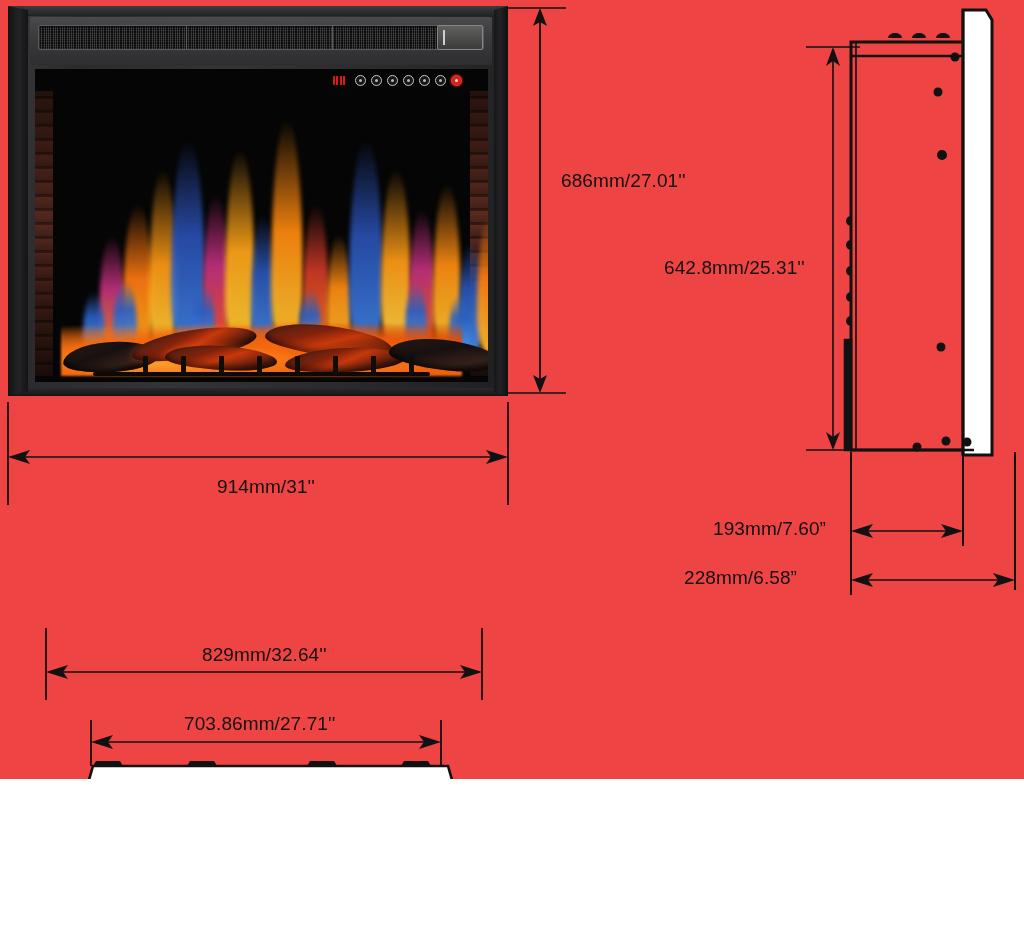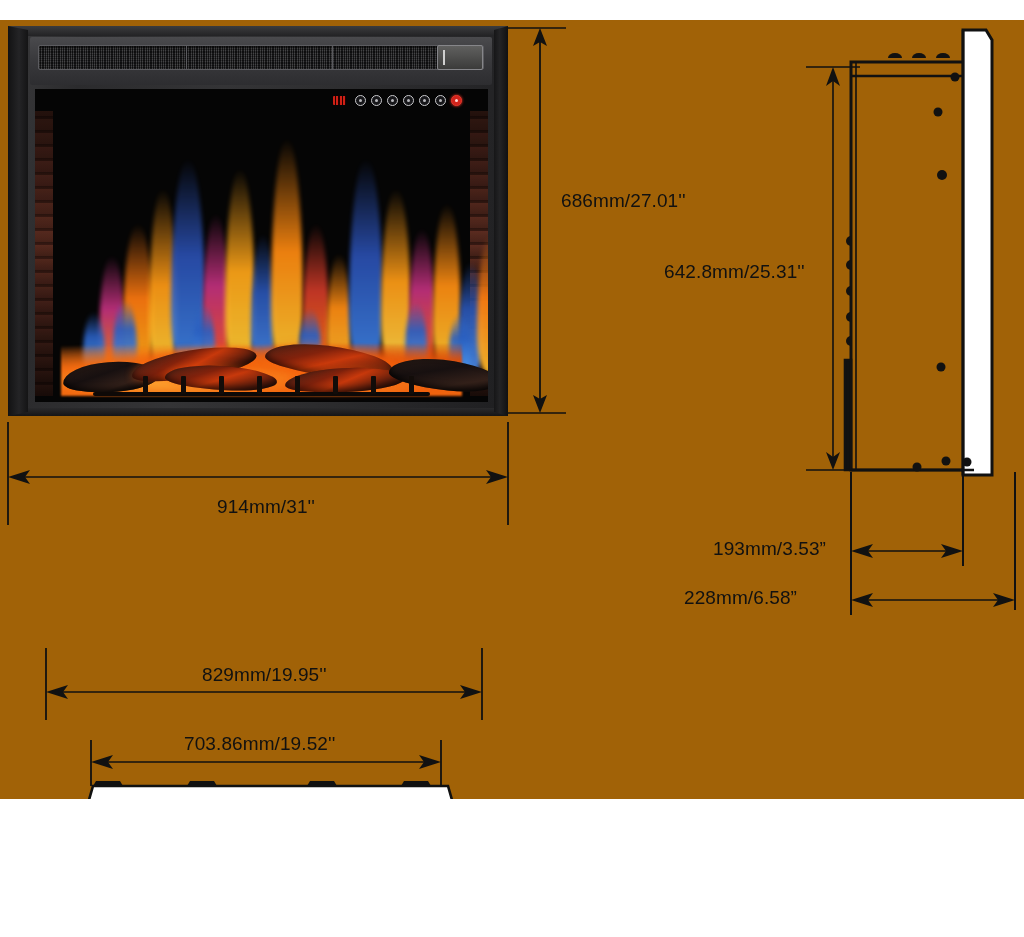--- a/index.html
+++ b/index.html
@@ -8,23 +8,22 @@
     padding: 0;
     background: #ffffff;
   }
   body {
     font-family: "Liberation Sans", sans-serif;
   }
   #page {
     position: relative;
     width: 1024px;
     height: 779px;
-    background: #a16207;
+    background: #ef4444;
     overflow: hidden;
-    margin-top: 20px;
   }
 
   .dim-label {
     position: absolute;
     font-family: "Liberation Sans", sans-serif;
     font-size: 19px;
     color: #111111;
     white-space: nowrap;
     letter-spacing: 0.1px;
   }
@@ -509,23 +508,23 @@
         <path d="M332,869 h14 l-1,3 h-12 z" fill="#fff"></path>
       <path d="M366,866 q12,-7 24,0 l-2,8 h-20 z"></path>
         <path d="M371,869 h14 l-1,3 h-12 z" fill="#fff"></path>
     </g>
   </svg>
 
   <div class="dim-label" style="left:561px; top:170px;">686mm/27.01''</div>
 
   <div class="dim-label" style="left:217px; top:476px;">914mm/31''</div>
 
-  <div class="dim-label" style="left:664px; top:241px;">642.8mm/25.31''</div>
-
-  <div class="dim-label" style="left:713px; top:518px;">193mm/3.53”</div>
+  <div class="dim-label" style="left:664px; top:257px;">642.8mm/25.31''</div>
+
+  <div class="dim-label" style="left:713px; top:518px;">193mm/7.60”</div>
 
   <div class="dim-label" style="left:684px; top:567px;">228mm/6.58”</div>
 
-  <div class="dim-label" style="left:202px; top:644px;">829mm/19.95''</div>
-
-  <div class="dim-label" style="left:184px; top:713px;">703.86mm/19.52''</div>
+  <div class="dim-label" style="left:202px; top:644px;">829mm/32.64''</div>
+
+  <div class="dim-label" style="left:184px; top:713px;">703.86mm/27.71''</div>
 
 </div>
 
 </body></html>

